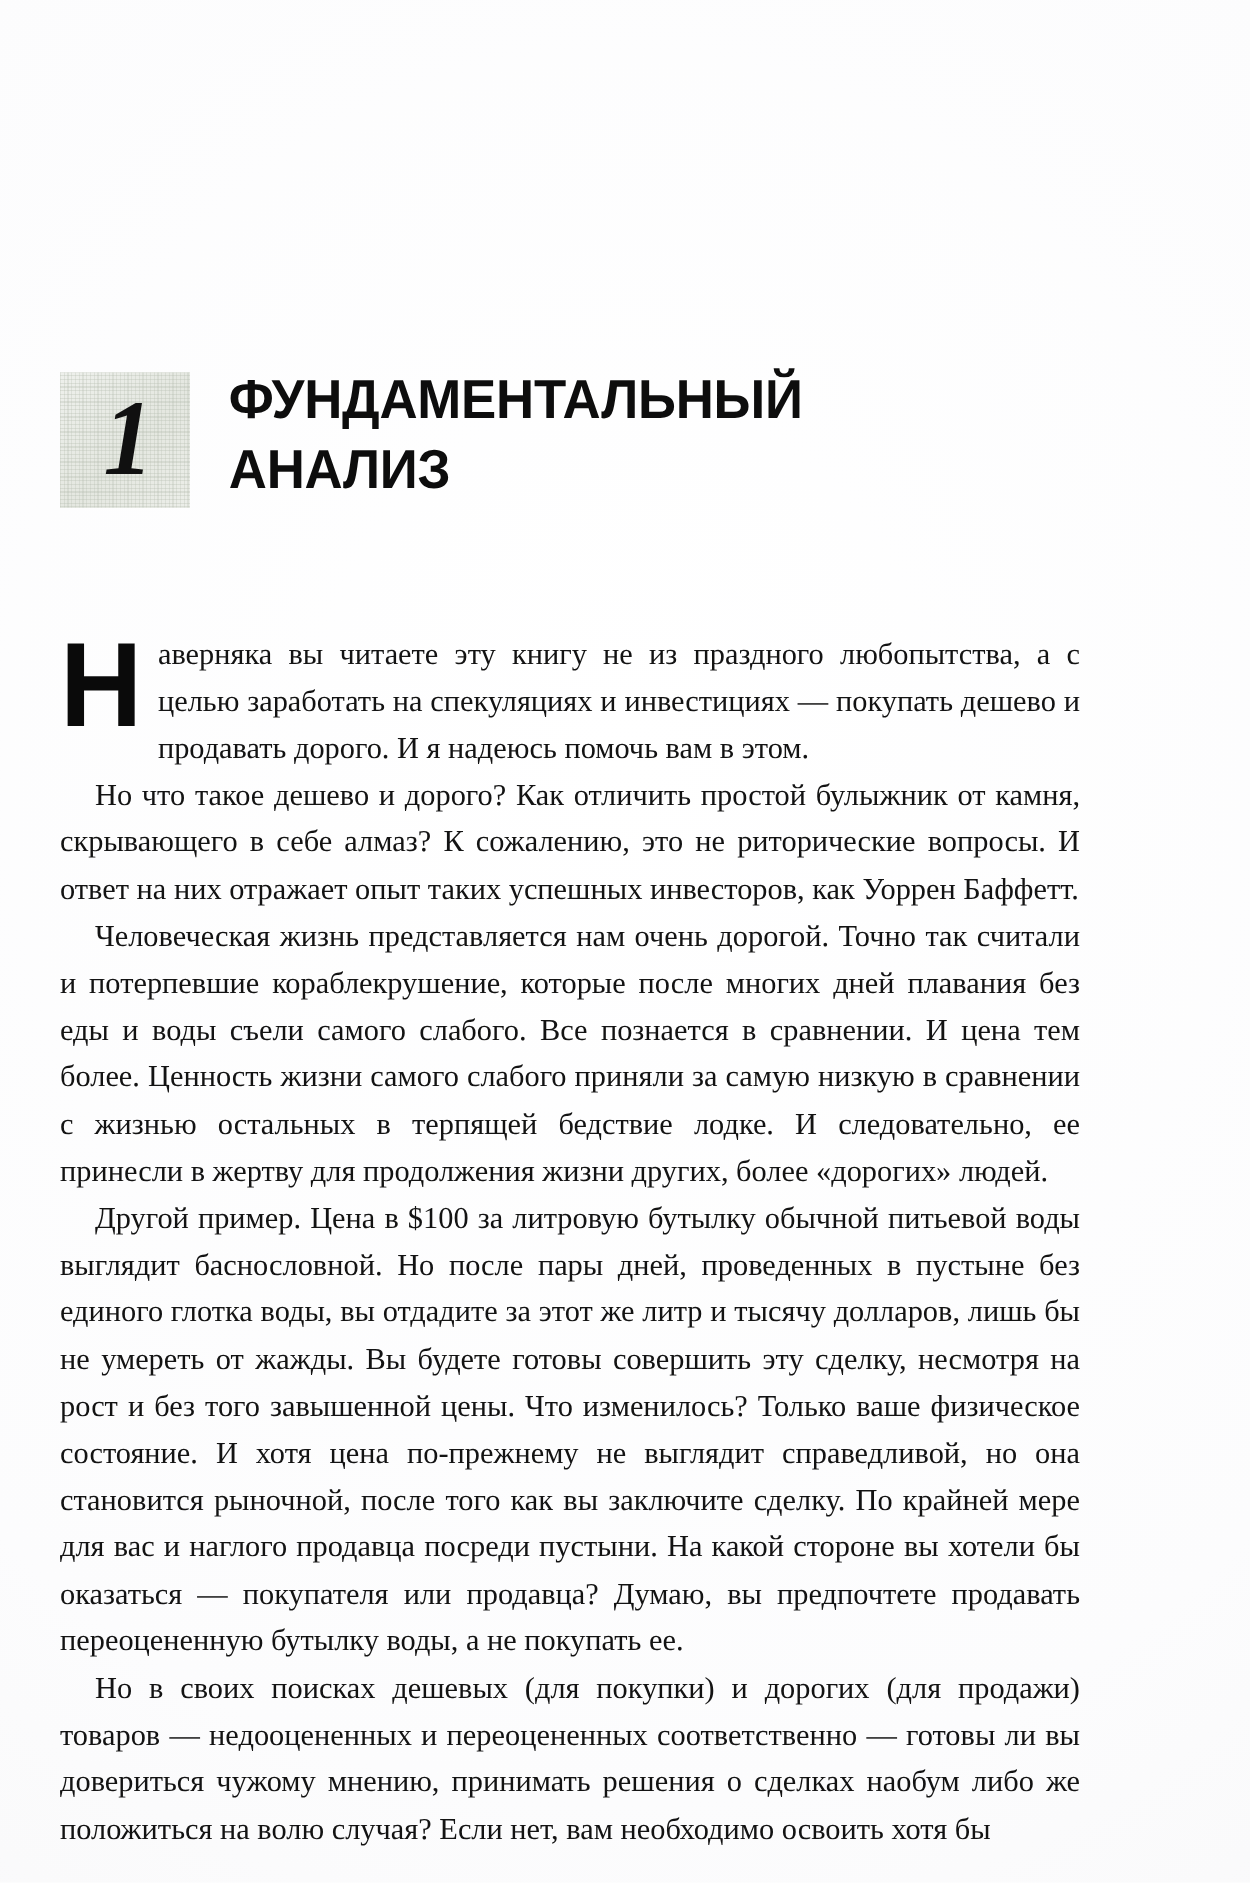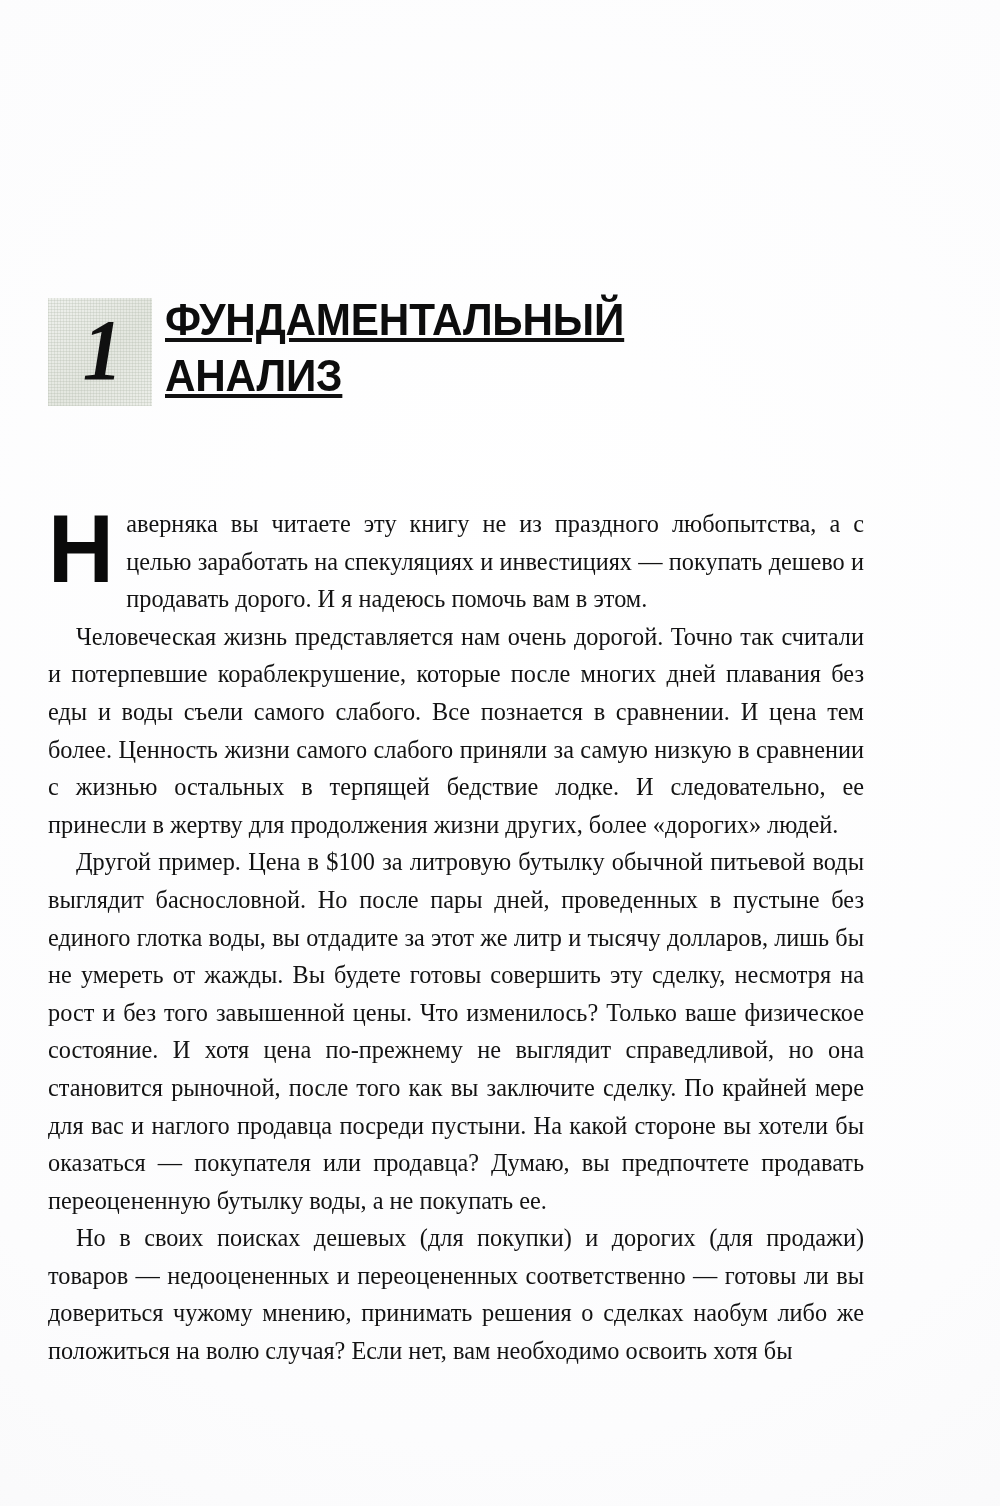--- a/index.html
+++ b/index.html
@@ -68,24 +68,23 @@
     font-weight: 700;
     font-size: 86px;
     line-height: 1;
     color: #101010;
     transform: translate(2px, -2px) scaleX(0.92);
     letter-spacing: 0;
   }
 
   .chapter-title {
     position: absolute;
-    left: 117px;
+    left: 135px;
     top: -6px;
     width: 690px;
-    text-decoration: underline;
   }
 
   .chapter-title-line {
     font-family: "Liberation Sans Narrow", "Liberation Sans", "DejaVu Sans", sans-serif;
     font-weight: 700;
     font-size: 44px;
     line-height: 56px;
     letter-spacing: -0.2px;
     color: #0d0d0d;
     transform: scaleX(0.96);
@@ -142,18 +141,19 @@
       <span class="chapter-number">1</span>
     </div>
     <div class="chapter-title">
       <div class="chapter-title-line">ФУНДАМЕНТАЛЬНЫЙ</div>
       <div class="chapter-title-line">АНАЛИЗ</div>
     </div>
   </div>
 
   <div class="body-text">
     <p class="first"><span class="dropcap">Н</span><span>аверняка вы читаете эту книгу не из праздного любопытства, а с целью заработать на спекуляциях и инвестициях — покупать дешево и продавать дорого. И я надеюсь помочь вам в этом.</span></p>
+    <p><span>Но что такое дешево и дорого? Как отличить простой булыжник от камня, скрывающего в себе алмаз? К сожалению, это не риторические вопросы. И ответ на них отражает опыт таких успешных инвесторов, как Уоррен Баффетт.</span></p>
     <p><span>Человеческая жизнь представляется нам очень дорогой. Точно так считали и потерпевшие кораблекрушение, которые после многих дней плавания без еды и воды съели самого слабого. Все познается в сравнении. И цена тем более. Ценность жизни самого слабого приняли за самую низкую в сравнении с жизнью остальных в терпящей бедствие лодке. И следовательно, ее принесли в жертву для продолжения жизни других, более «дорогих» людей.</span></p>
     <p><span>Другой пример. Цена в $100 за литровую бутылку обычной питьевой воды выглядит баснословной. Но после пары дней, проведенных в пустыне без единого глотка воды, вы отдадите за этот же литр и тысячу долларов, лишь бы не умереть от жажды. Вы будете готовы совершить эту сделку, несмотря на рост и без того завышенной цены. Что изменилось? Только ваше физическое состояние. И хотя цена по-прежнему не выглядит справедливой, но она становится рыночной, после того как вы заключите сделку. По крайней мере для вас и наглого продавца посреди пустыни. На какой стороне вы хотели бы оказаться — покупателя или продавца? Думаю, вы предпочтете продавать переоцененную бутылку воды, а не покупать ее.</span></p>
     <p><span>Но в своих поисках дешевых (для покупки) и дорогих (для продажи) товаров — недооцененных и переоцененных соответственно — готовы ли вы довериться чужому мнению, принимать решения о сделках наобум либо же положиться на волю случая? Если нет, вам необходимо освоить хотя бы</span></p>
   </div>
 
 </div>
 
 </body></html>

